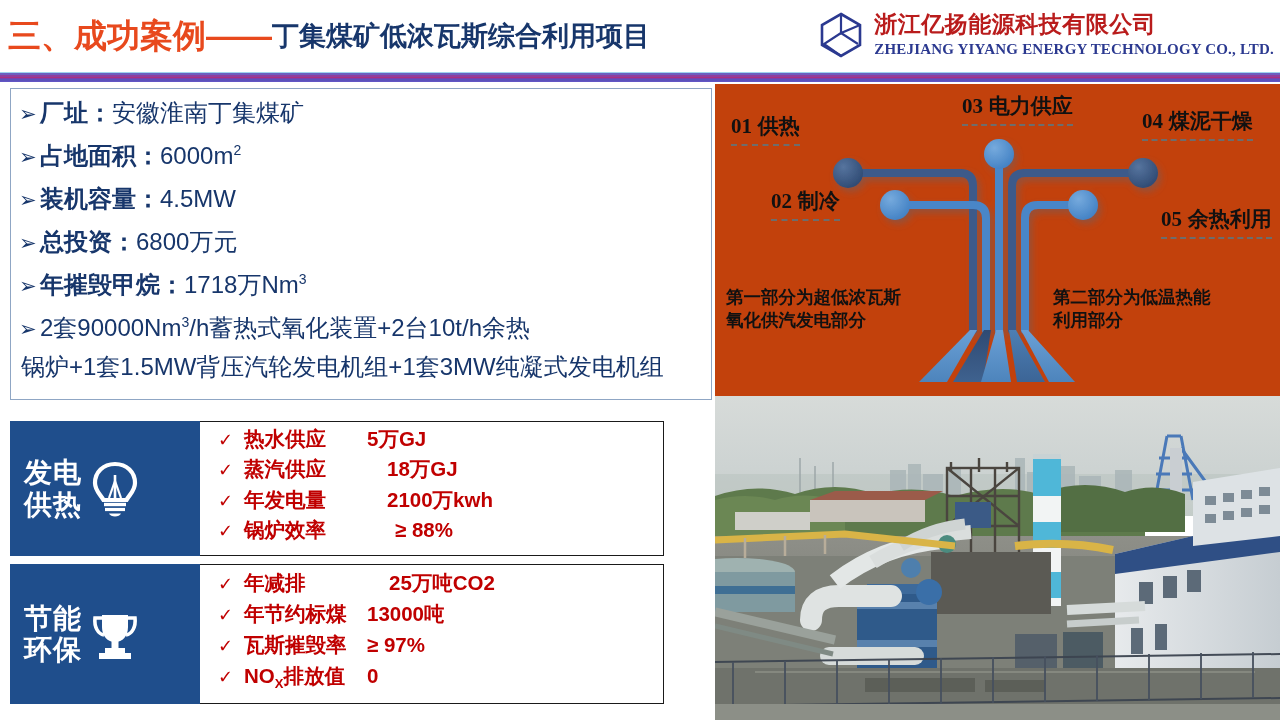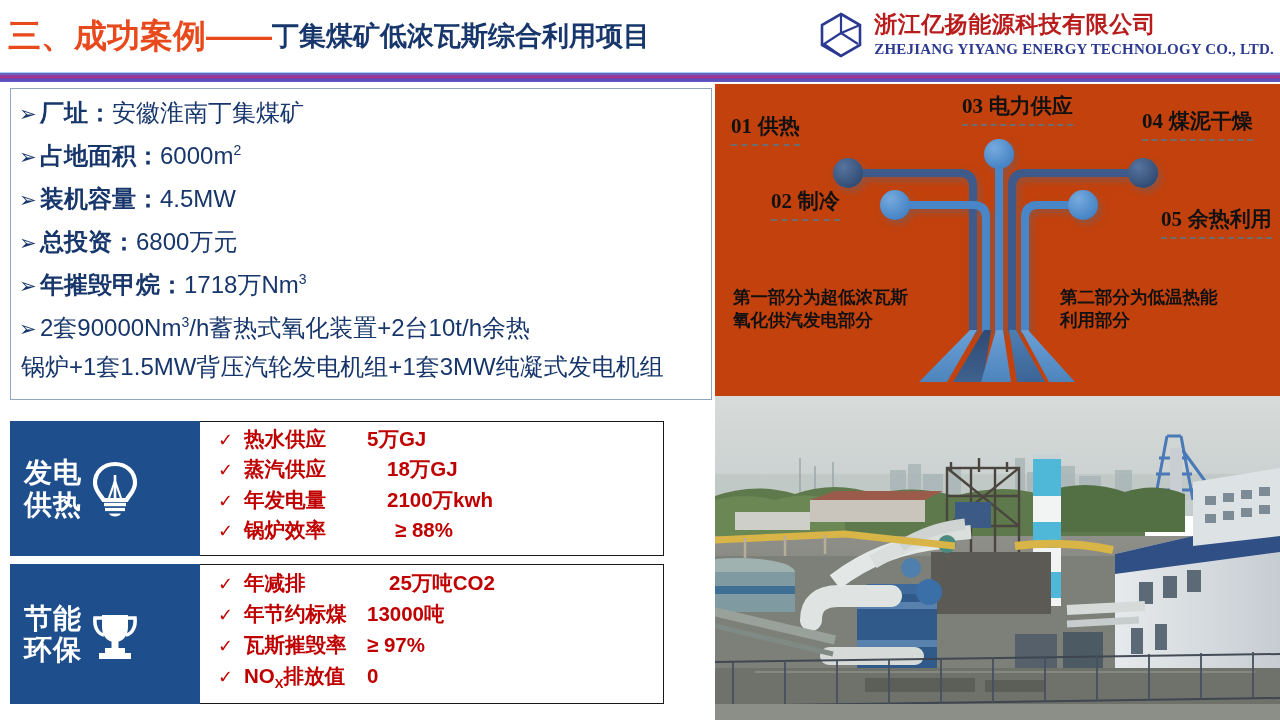--- a/index.html
+++ b/index.html
@@ -76,21 +76,21 @@
 
   #feature-eco { left: 10px; top: 564px; width: 654px; height: 140px; }
   #feature-eco .feature-badge { width: 190px; }
   #feature-eco .feature-list { width: 464px; }
 
   
   #diagram { position: absolute; left: 715px; top: 84px; width: 565px; height: 312px; background: #c2410c; }
   .node-label { position: absolute; font-size: 21px; font-weight: bold; color: #111; white-space: nowrap; }
   .node-label .num { font-family: "Liberation Serif", "DejaVu Serif", serif; font-weight: bold; }
   .node-label .dash { position: absolute; left: 0; right: 0; bottom: -6px; border-bottom: 2px dashed #6d6d6d; }
-  .caption { position: absolute; font-size: 17.5px; font-weight: bold; color: #111; line-height: 1.3; margin-left: 7px; }
+  .caption { position: absolute; font-size: 17.5px; font-weight: bold; color: #111; line-height: 1.3; }
 
   
   #photo { position: absolute; left: 715px; top: 396px; width: 565px; height: 324px; overflow: hidden; }
 </style>
 </head>
 <body>
 
 <div id="slide">
 
   <div id="header">

